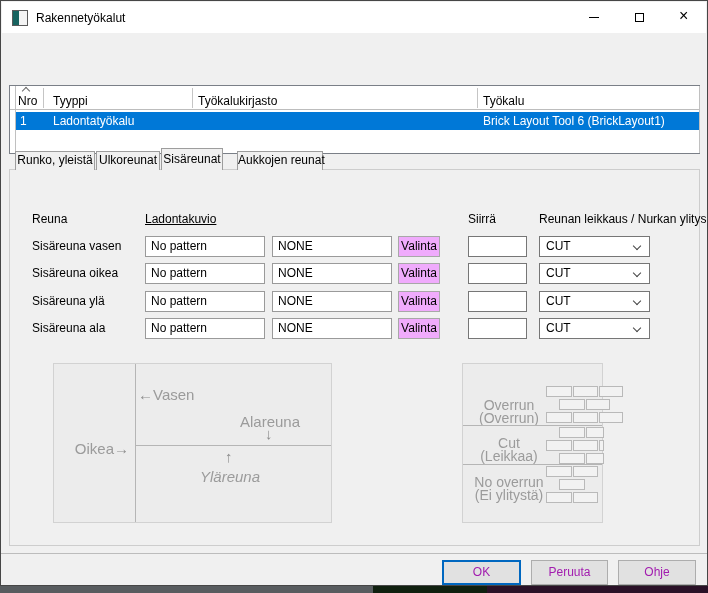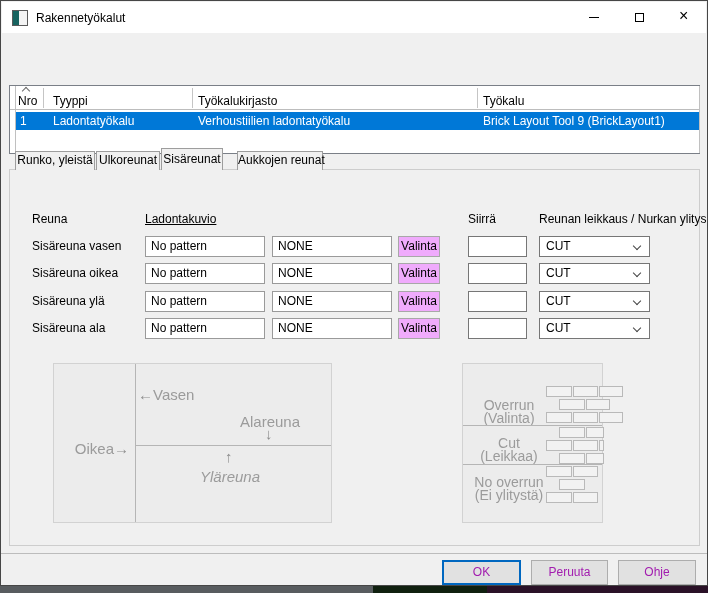--- a/index.html
+++ b/index.html
@@ -106,22 +106,21 @@
     <div class="tt-colsep" style="left:467px;"></div>
     <div class="sort-chevron"></div>
     <div class="tt-header-label" style="left:8px;">Nro</div>
     <div class="tt-header-label" style="left:43px;">Tyyppi</div>
     <div class="tt-header-label" style="left:188px;">Työkalukirjasto</div>
     <div class="tt-header-label" style="left:473px;">Työkalu</div>
     <div class="tt-header-line"></div>
     <div class="tt-row">
       <div class="tt-cell" style="left:4px;">1</div>
       <div class="tt-cell" style="left:37px;">Ladontatyökalu</div>
-      <div class="tt-cell" style="left:182px;">Verhoustiilien ladontatyökalu</div>
-      <div class="tt-cell" style="left:467px;">Brick Layout Tool 9 (BrickLayout1)</div>
+      <div class="tt-cell" style="left:467px;">Brick Layout Tool 6 (BrickLayout1)</div>
     </div>
   </div>
 
   <div class="tab" style="left:14px;width:80px;">Runko, yleistä</div>
   <div class="tab" style="left:95px;width:64px;">Ulkoreunat</div>
   <div class="tab selected" style="left:160px;width:62px;">Sisäreunat</div>
   <div class="tab" style="left:216px;width:86px;margin-left:20px;">Aukkojen reunat</div>
 
   <div class="tab-panel">
 
@@ -175,21 +174,21 @@
       <div class="dg-text" style="left:186px;top:49px;">Alareuna</div>
       <div class="dg-arrow" style="left:211px;top:61px;">↓</div>
       <div class="dg-text" style="left:146px;top:104px;font-style:italic;">Yläreuna</div>
       <div class="dg-arrow" style="left:171px;top:84px;">↑</div>
     </div>
 
     <div class="diagram overrun-diagram">
       <div class="ov-line" style="top:61px;"></div>
       <div class="ov-line" style="top:100px;"></div>
       <div class="ov-label" style="top:35px;">Overrun</div>
-      <div class="ov-label" style="top:48px;">(Valinta)</div>
+      <div class="ov-label" style="top:48px;">(Overrun)</div>
       <div class="ov-label" style="top:73px;">Cut</div>
       <div class="ov-label" style="top:86px;">(Leikkaa)</div>
       <div class="ov-label" style="top:112px;">No overrun</div>
       <div class="ov-label" style="top:125px;">(Ei ylitystä)</div>
       <div id="brick-area">
           <div class="brick" style="left: 83px; top: 22px; width: 26px;"></div>
           <div class="brick" style="left: 110px; top: 22px; width: 25px;"></div>
           <div class="brick" style="left: 136px; top: 22px; width: 24px;"></div>
           <div class="brick" style="left: 96px; top: 35px; width: 26px;"></div>
           <div class="brick" style="left: 123px; top: 35px; width: 24px;"></div>

